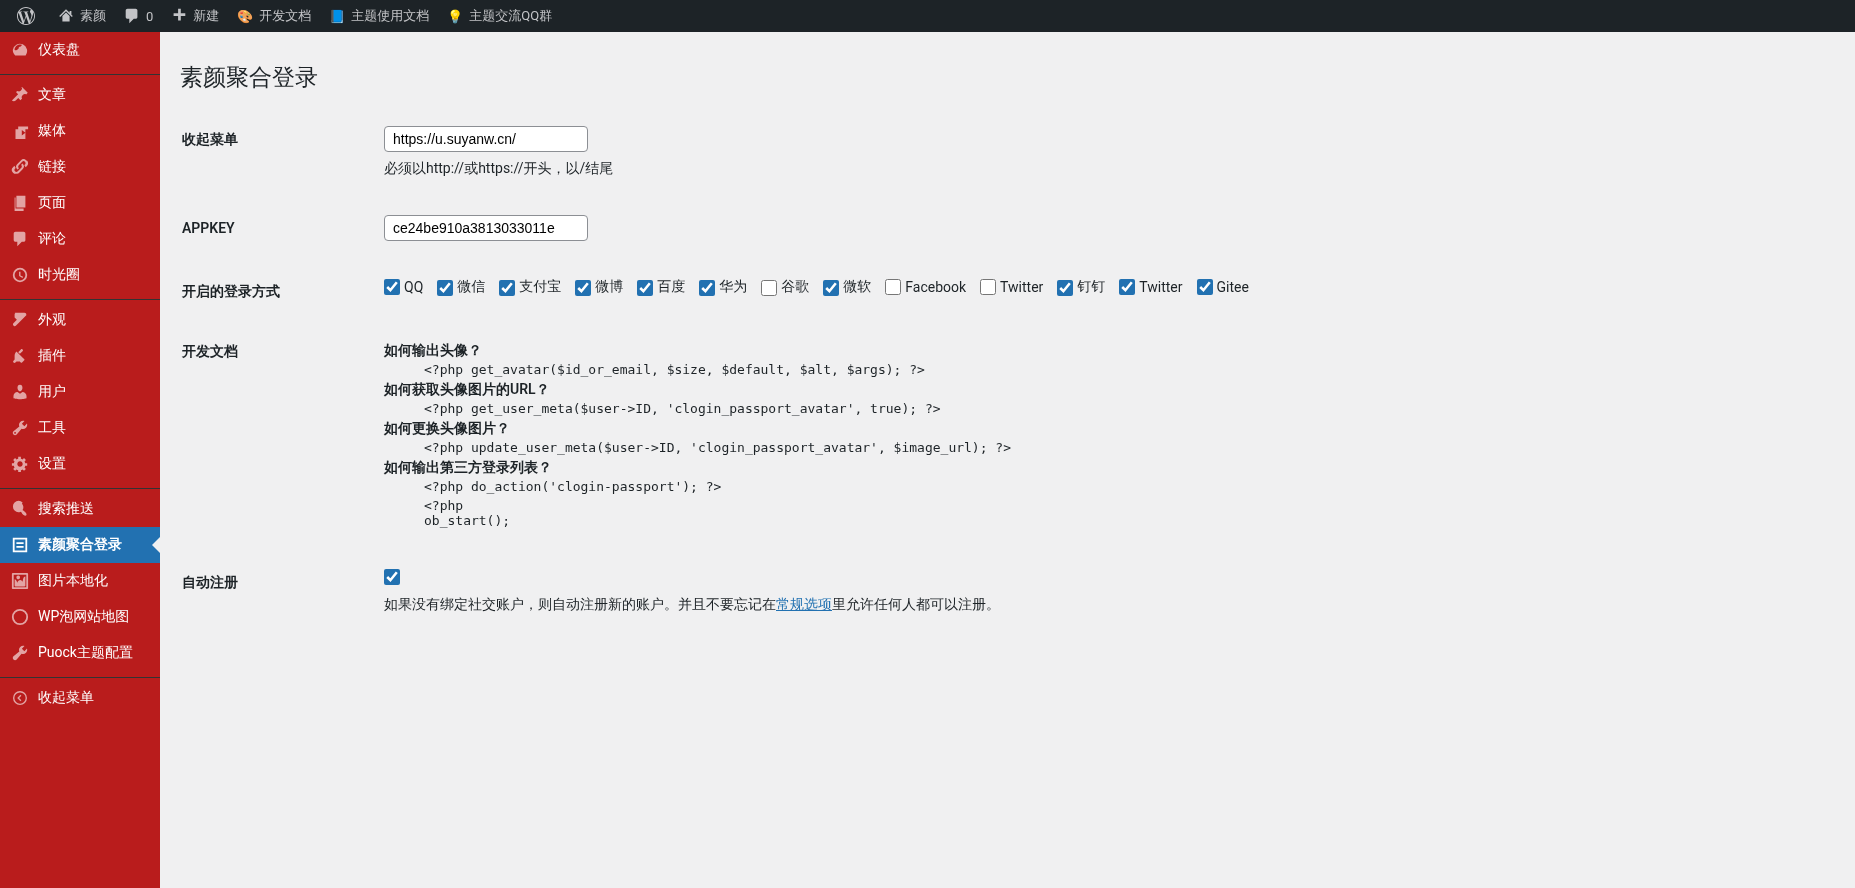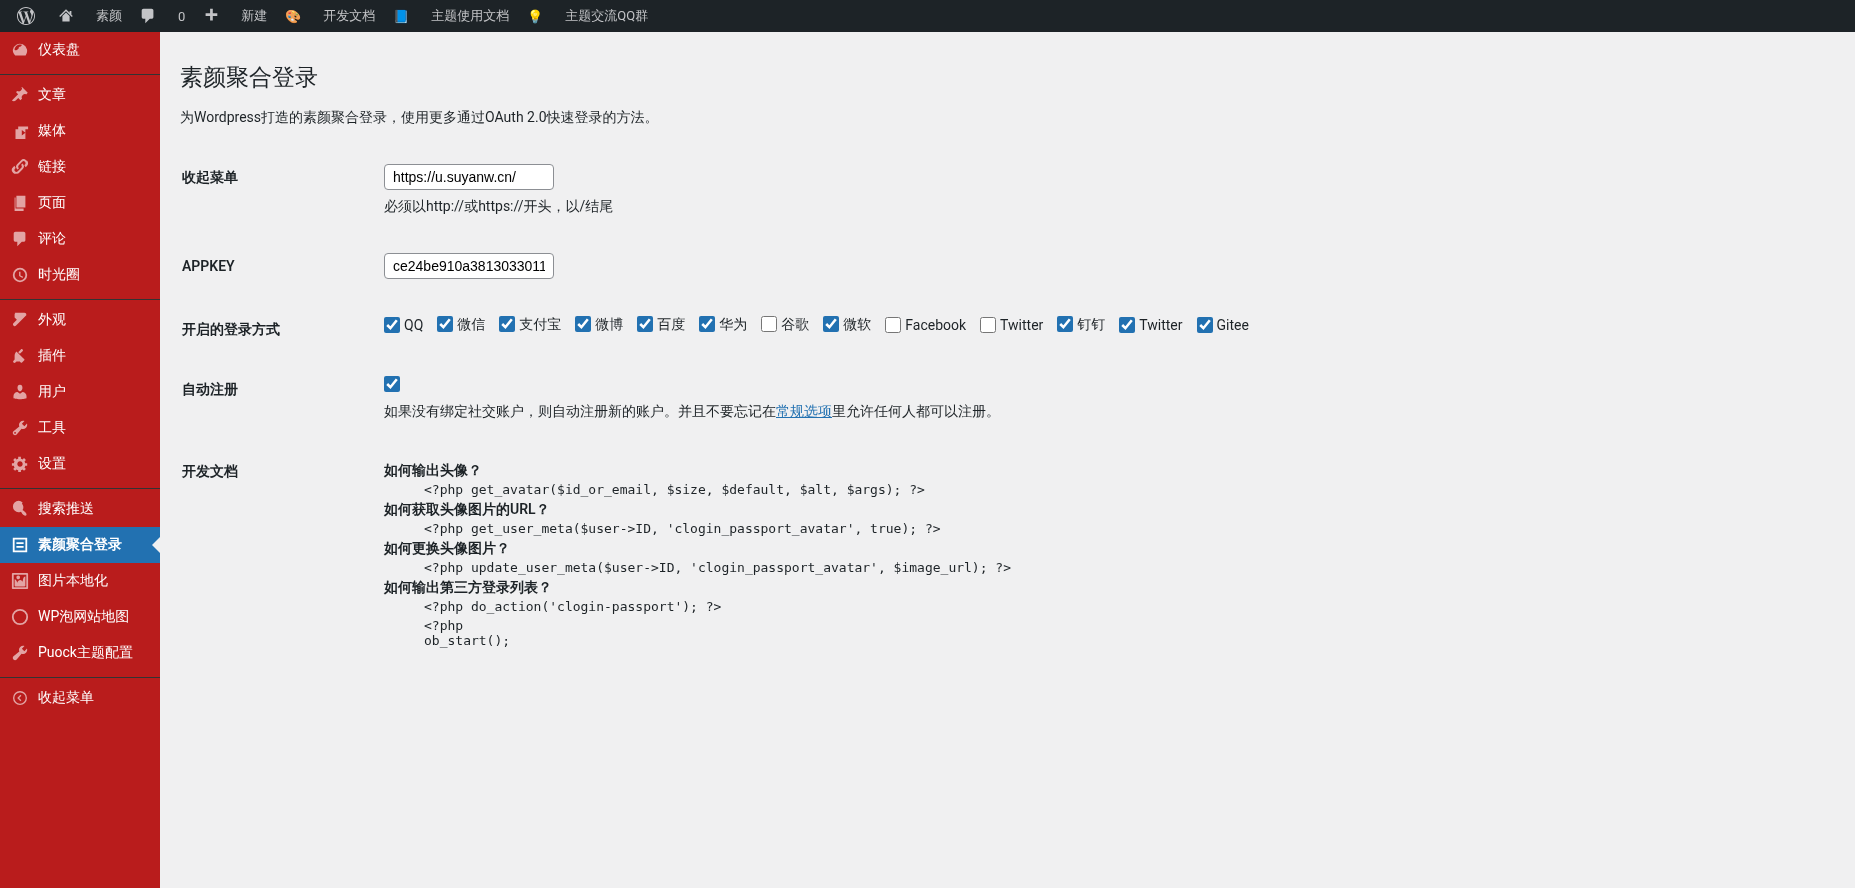--- a/index.html
+++ b/index.html
@@ -19,21 +19,20 @@
       padding: 0 8px;
       color: #c3c4c7;
       font-size: 13px;
     }
     .admin-bar-item {
       display: flex;
       align-items: center;
       padding: 0 8px;
       height: 32px;
       cursor: pointer;
-      gap: 16px;
     }
     .admin-bar .icon { width: 20px; height: 20px; display: inline-flex; align-items: center; justify-content: center; margin-right: 4px; }
     
     
     .sidebar {
       position: fixed;
       left: 0;
       top: 32px;
       bottom: 0;
       width: 160px;
@@ -98,27 +97,27 @@
       vertical-align: top;
       padding: 15px 10px 20px 0;
       font-size: 14px;
     }
     
     input[type="text"] {
       padding: 4px 8px;
       font-size: 14px;
       border: 1px solid #8c8f94;
       border-radius: 4px;
-      width: 170px;
+      width: 204px;
     }
     
     .field-desc { margin-top: 8px; font-size: 14px; color: #1d2327; }
     
     .checkbox-group { display: flex; flex-wrap: wrap; gap: 10px 14px; align-items: center; }
-    .checkbox-item { display: flex; align-items: flex-start; gap: 4px; font-size: 14px; }
+    .checkbox-item { display: flex; align-items: flex-end; gap: 4px; font-size: 14px; }
     input[type="checkbox"] {
       width: 16px;
       height: 16px;
       cursor: pointer;
       accent-color: #2271b1;
     }
     
     a { color: #2271b1; text-decoration: underline; }
     
     .dev-doc h4 { font-size: 14px; font-weight: 600; margin: 4px 0 2px 0; }
@@ -328,21 +327,20 @@
           <circle cx="10" cy="10" r="7" fill="none" stroke="currentColor" stroke-width="1.5"></circle>
           <path d="M11 7l-3 3 3 3" fill="none" stroke="currentColor" stroke-width="1.5"></path>
         </svg>
       </span>
     <span>收起菜单</span>
   </div>
 </div>
 
 <div class="main">
   <h1>素颜聚合登录</h1>
-  <p class="description">为Wordpress打造的素颜聚合登录，使用更多通过OAuth 2.0快速登录的方法。</p>
 
   <table class="form-table">
     <tbody>
         <tr>
       <th>收起菜单</th>
       <td>
         <input type="text" value="https://u.suyanw.cn/" style="">
         <div class="field-desc">必须以http://或https://开头，以/结尾</div>
       </td>
     </tr>
@@ -405,40 +403,40 @@
                 <span>Twitter</span>
               </label>
               <label class="checkbox-item">
                 <input type="checkbox" checked="" style="">
                 <span>Gitee</span>
               </label>
             </div>
       </td>
     </tr>
     <tr>
-      <th>自动注册</th>
-      <td>
-        <input type="checkbox" checked="" style="">
-        <div class="field-desc">
-          <span>如果没有绑定社交账户，则自动注册新的账户。并且不要忘记在</span><a href="#">常规选项</a><span>里允许任何人都可以注册。</span>
-        </div>
-      </td>
-    </tr>
-    <tr>
       <th>开发文档</th>
       <td>
         <div class="dev-doc" id="dev-doc">
               <h4>如何输出头像？</h4>
               <pre>&lt;?php get_avatar($id_or_email, $size, $default, $alt, $args); ?&gt;</pre>
               <h4>如何获取头像图片的URL？</h4>
               <pre>&lt;?php get_user_meta($user-&gt;ID, 'clogin_passport_avatar', true); ?&gt;</pre>
               <h4>如何更换头像图片？</h4>
               <pre>&lt;?php update_user_meta($user-&gt;ID, 'clogin_passport_avatar', $image_url); ?&gt;</pre>
               <h4>如何输出第三方登录列表？</h4>
               <pre>&lt;?php do_action('clogin-passport'); ?&gt;</pre>
               <pre>&lt;?php
 ob_start();</pre>
             </div>
       </td>
     </tr>
+    <tr>
+      <th>自动注册</th>
+      <td>
+        <input type="checkbox" checked="" style="">
+        <div class="field-desc">
+          <span>如果没有绑定社交账户，则自动注册新的账户。并且不要忘记在</span><a href="#">常规选项</a><span>里允许任何人都可以注册。</span>
+        </div>
+      </td>
+    </tr>
   </tbody>
     </table>
 </div>
 
 </body></html>

